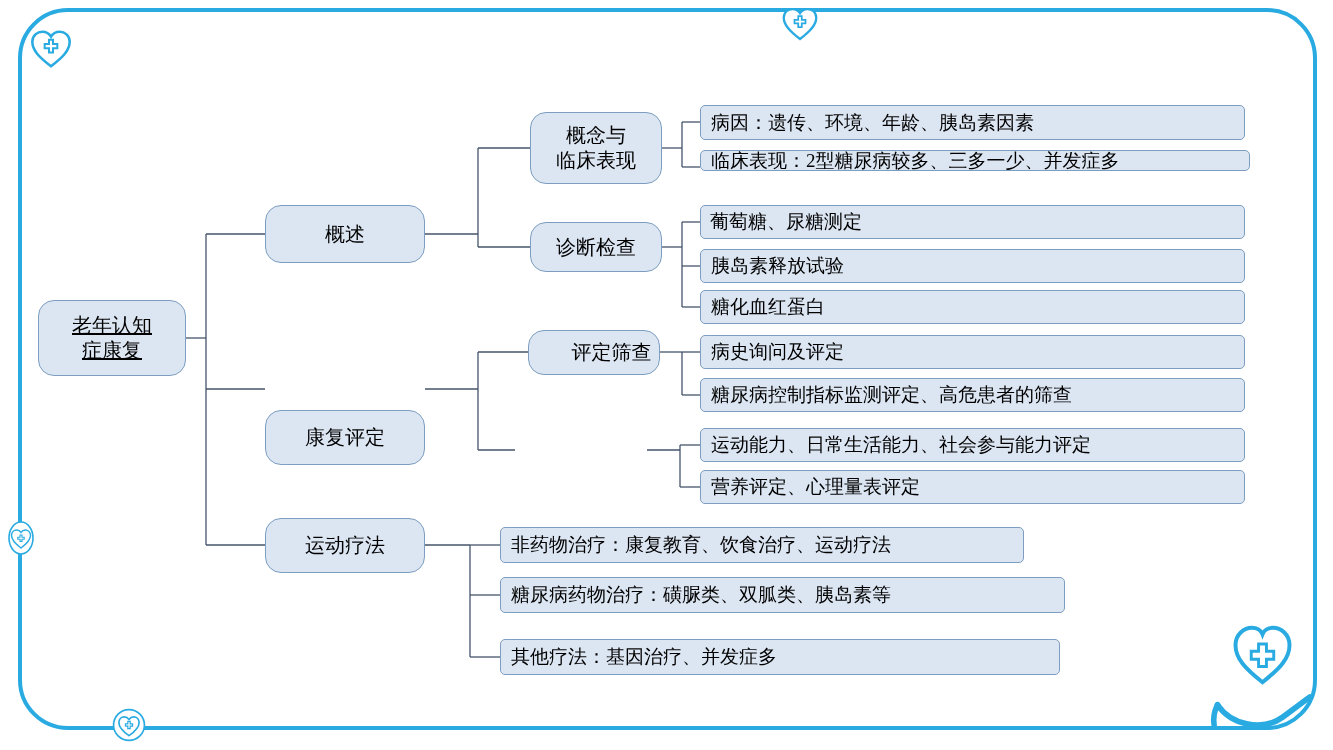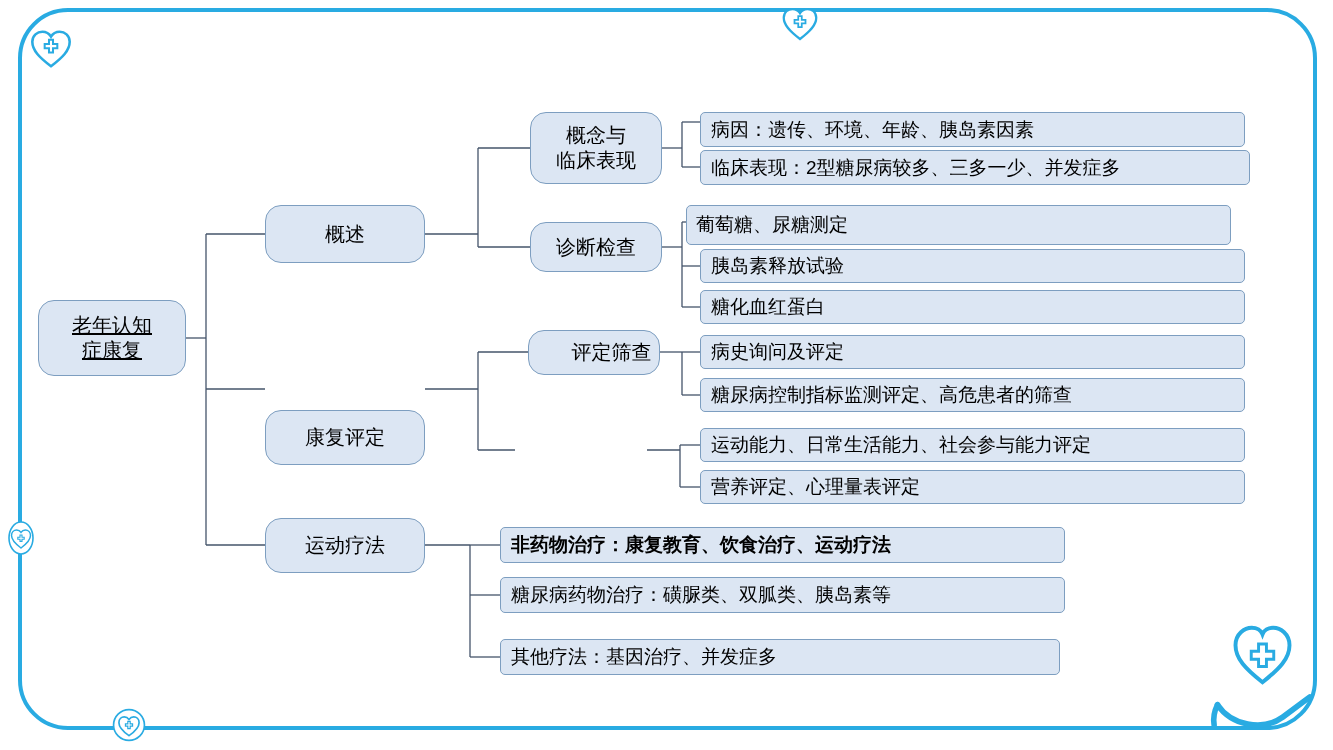--- a/index.html
+++ b/index.html
@@ -81,34 +81,34 @@
 
   <div class="node" style="left:265px;top:205px;width:160px;height:58px;">概述</div>
   <div class="node" style="left:265px;top:362px;width:160px;height:55px;margin-top:48px;">康复评定</div>
   <div class="node" style="left:265px;top:518px;width:160px;height:55px;">运动疗法</div>
 
   <div class="node" style="left:530px;top:112px;width:132px;height:72px;">概念与
 临床表现</div>
   <div class="node" style="left:530px;top:222px;width:132px;height:50px;">诊断检查</div>
   <div class="node" style="left:528px;top:330px;width:132px;height:45px;padding-left:35px;">评定筛查</div>
 
-  <div class="leaf" style="left:700px;top:112px;width:545px;height:35px;">病因：遗传、环境、年龄、胰岛素因素</div>
-  <div class="leaf" style="left:700px;top:150px;width:550px;height:35px;">临床表现：2型糖尿病较多、三多一少、并发症多</div>
+  <div class="leaf" style="left:700px;top:105px;width:545px;height:35px;">病因：遗传、环境、年龄、胰岛素因素</div>
+  <div class="leaf" style="left:700px;top:150px;width:550px;height:21px;font-family:Liberation Serif, serif;">临床表现：2型糖尿病较多、三多一少、并发症多</div>
 
-  <div class="leaf" style="left:686px;top:205px;width:545px;height:40px;padding-left:9px;">葡萄糖、尿糖测定</div>
+  <div class="leaf" style="left:700px;top:205px;width:545px;height:34px;padding-left:9px;">葡萄糖、尿糖测定</div>
   <div class="leaf" style="left:700px;top:249px;width:545px;height:34px;">胰岛素释放试验</div>
   <div class="leaf" style="left:700px;top:290px;width:545px;height:34px;">糖化血红蛋白</div>
 
   <div class="leaf" style="left:700px;top:335px;width:545px;height:34px;">病史询问及评定</div>
   <div class="leaf" style="left:700px;top:378px;width:545px;height:34px;">糖尿病控制指标监测评定、高危患者的筛查</div>
 
   <div class="leaf" style="left:700px;top:428px;width:545px;height:34px;">运动能力、日常生活能力、社会参与能力评定</div>
   <div class="leaf" style="left:700px;top:470px;width:545px;height:34px;">营养评定、心理量表评定</div>
 
-  <div class="leaf" style="left:500px;top:527px;width:565px;height:36px;font-weight:bold;">非药物治疗：康复教育、饮食治疗、运动疗法</div>
+  <div class="leaf" style="left:500px;top:527px;width:524px;height:36px;">非药物治疗：康复教育、饮食治疗、运动疗法</div>
   <div class="leaf" style="left:500px;top:577px;width:565px;height:36px;">糖尿病药物治疗：磺脲类、双胍类、胰岛素等</div>
   <div class="leaf" style="left:500px;top:639px;width:560px;height:36px;">其他疗法：基因治疗、并发症多</div>
 
   <svg class="deco" style="left:28px;top:26px;" width="46" height="46" viewBox="0 0 32 32">
     <path d="M16 28 C8 22 3 17 3 11 C3 6.5 6.5 4 10 4 c2.6 0 4.8 1.4 6 3.4 C17.2 5.4 19.4 4 22 4 c3.5 0 7 2.5 7 7 0 6 -5 11 -13 17z" fill="#fff" stroke="#29abe2" stroke-width="1.8"></path>
     <path d="M14.6 9.6 h2.8 v3 h3 v2.8 h-3 v3 h-2.8 v-3 h-3 v-2.8 h3 z" fill="#fff" stroke="#29abe2" stroke-width="1.4"></path>
   </svg>
 
   <svg class="deco" style="left:780px;top:4px;" width="40" height="40" viewBox="0 0 32 32">
     <path d="M16 28 C8 22 3 17 3 11 C3 6.5 6.5 4 10 4 c2.6 0 4.8 1.4 6 3.4 C17.2 5.4 19.4 4 22 4 c3.5 0 7 2.5 7 7 0 6 -5 11 -13 17z" fill="#fff" stroke="#29abe2" stroke-width="1.8"></path>

